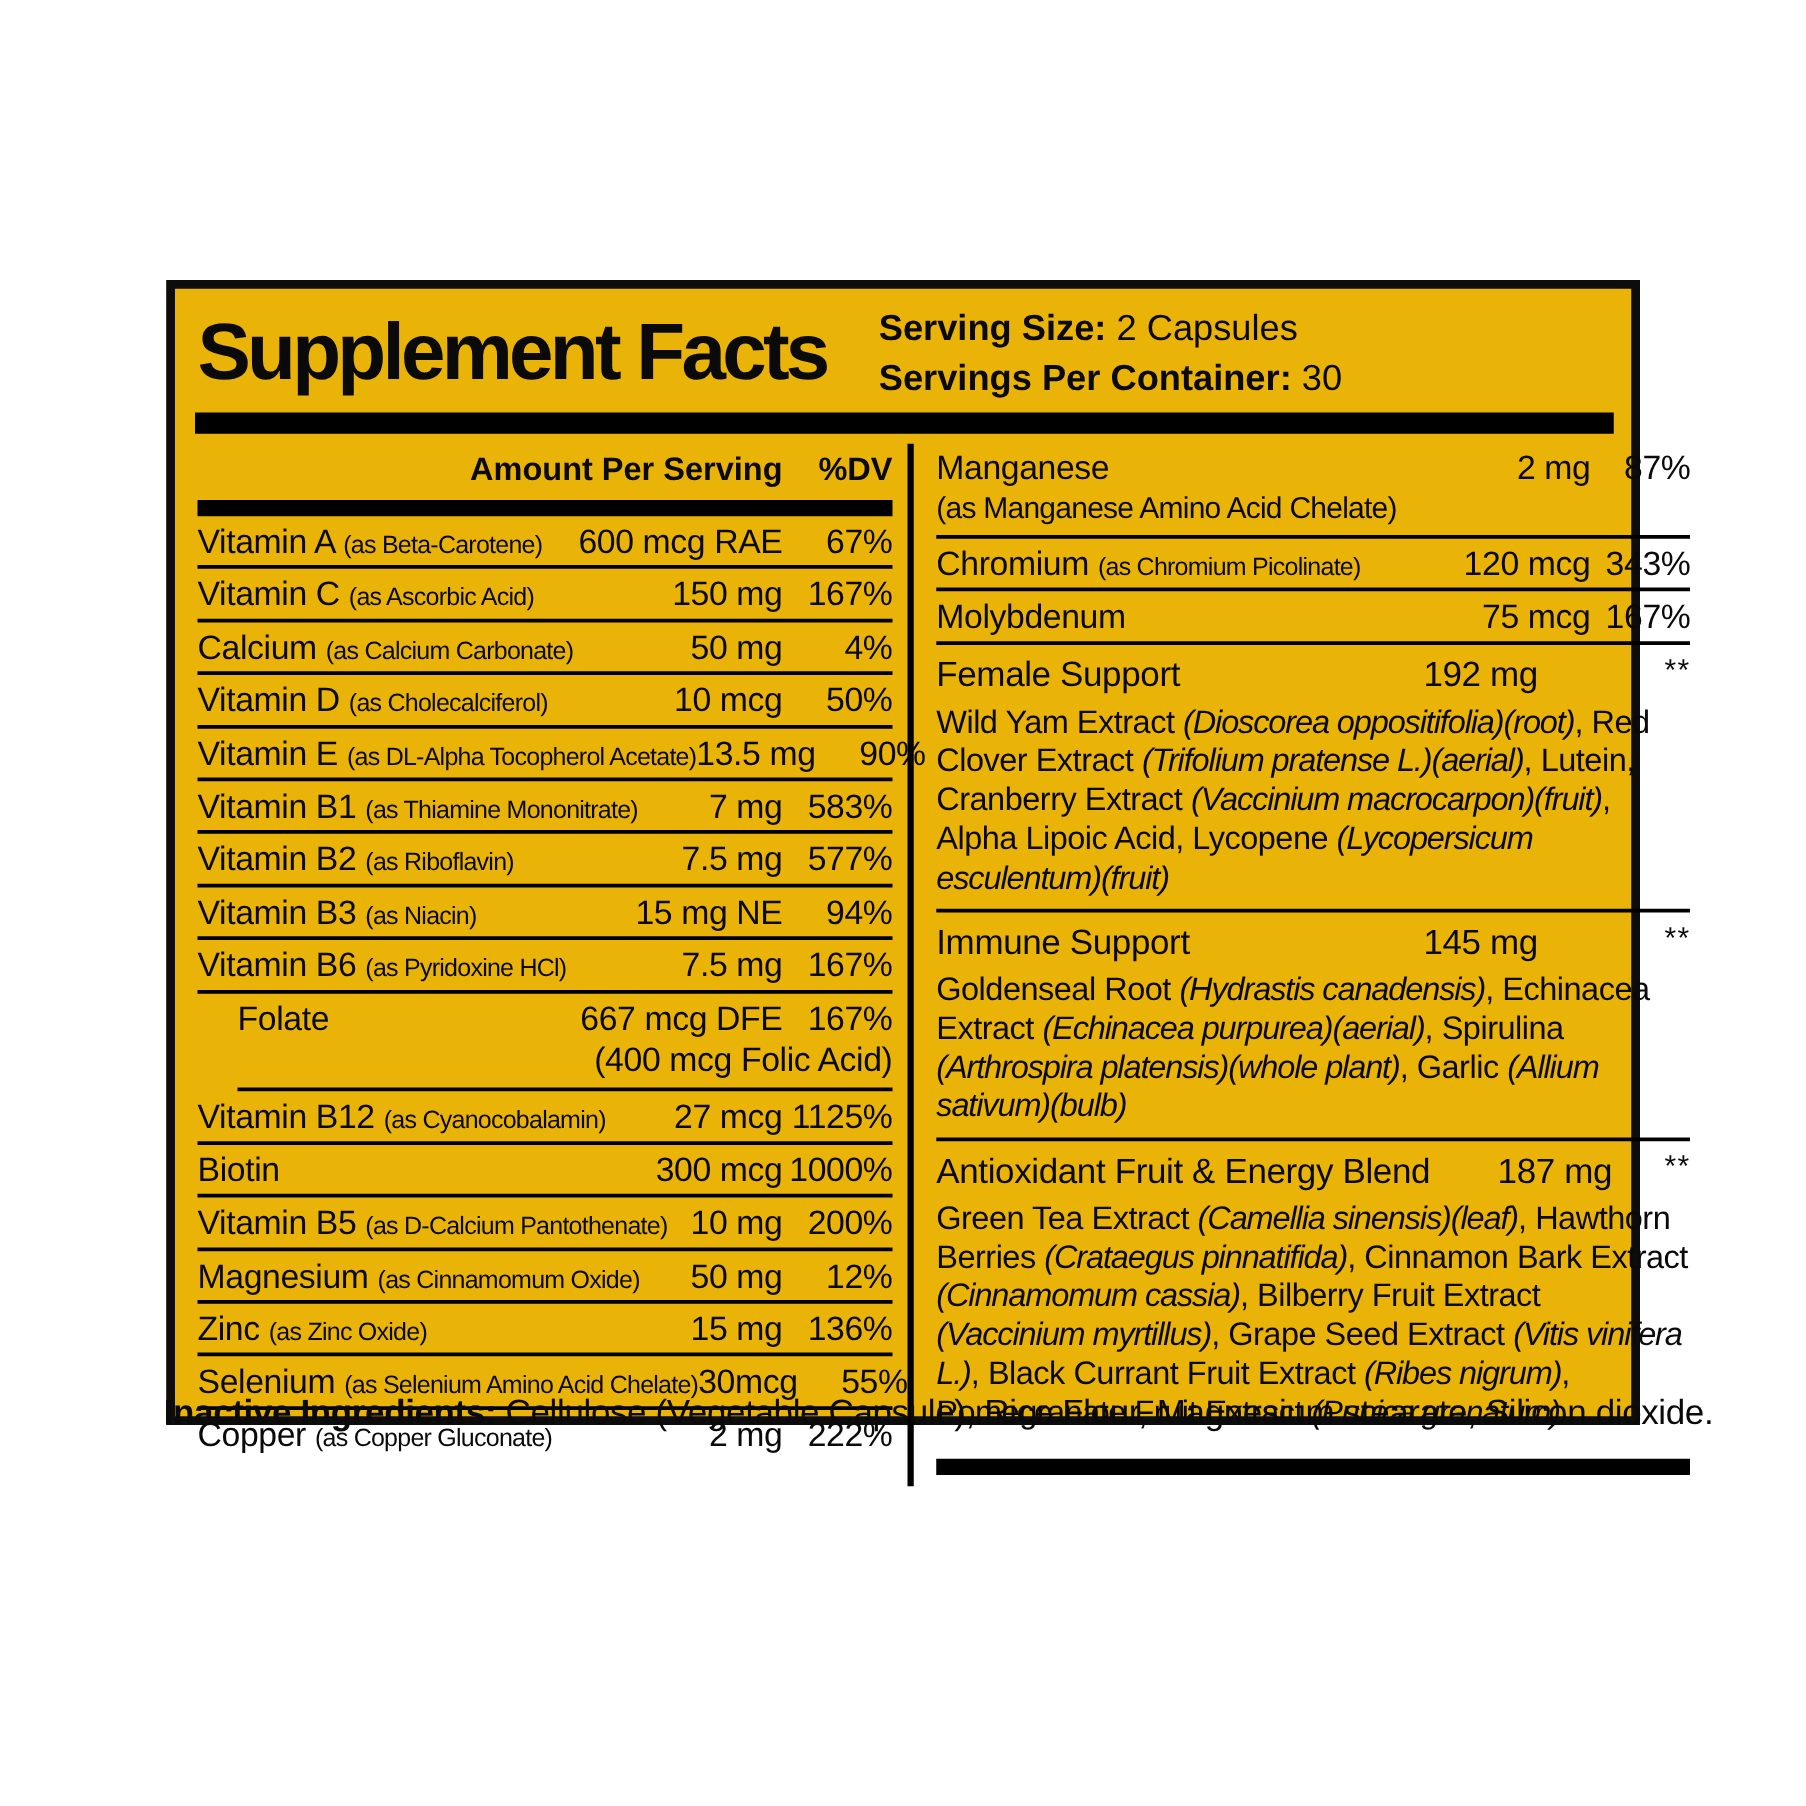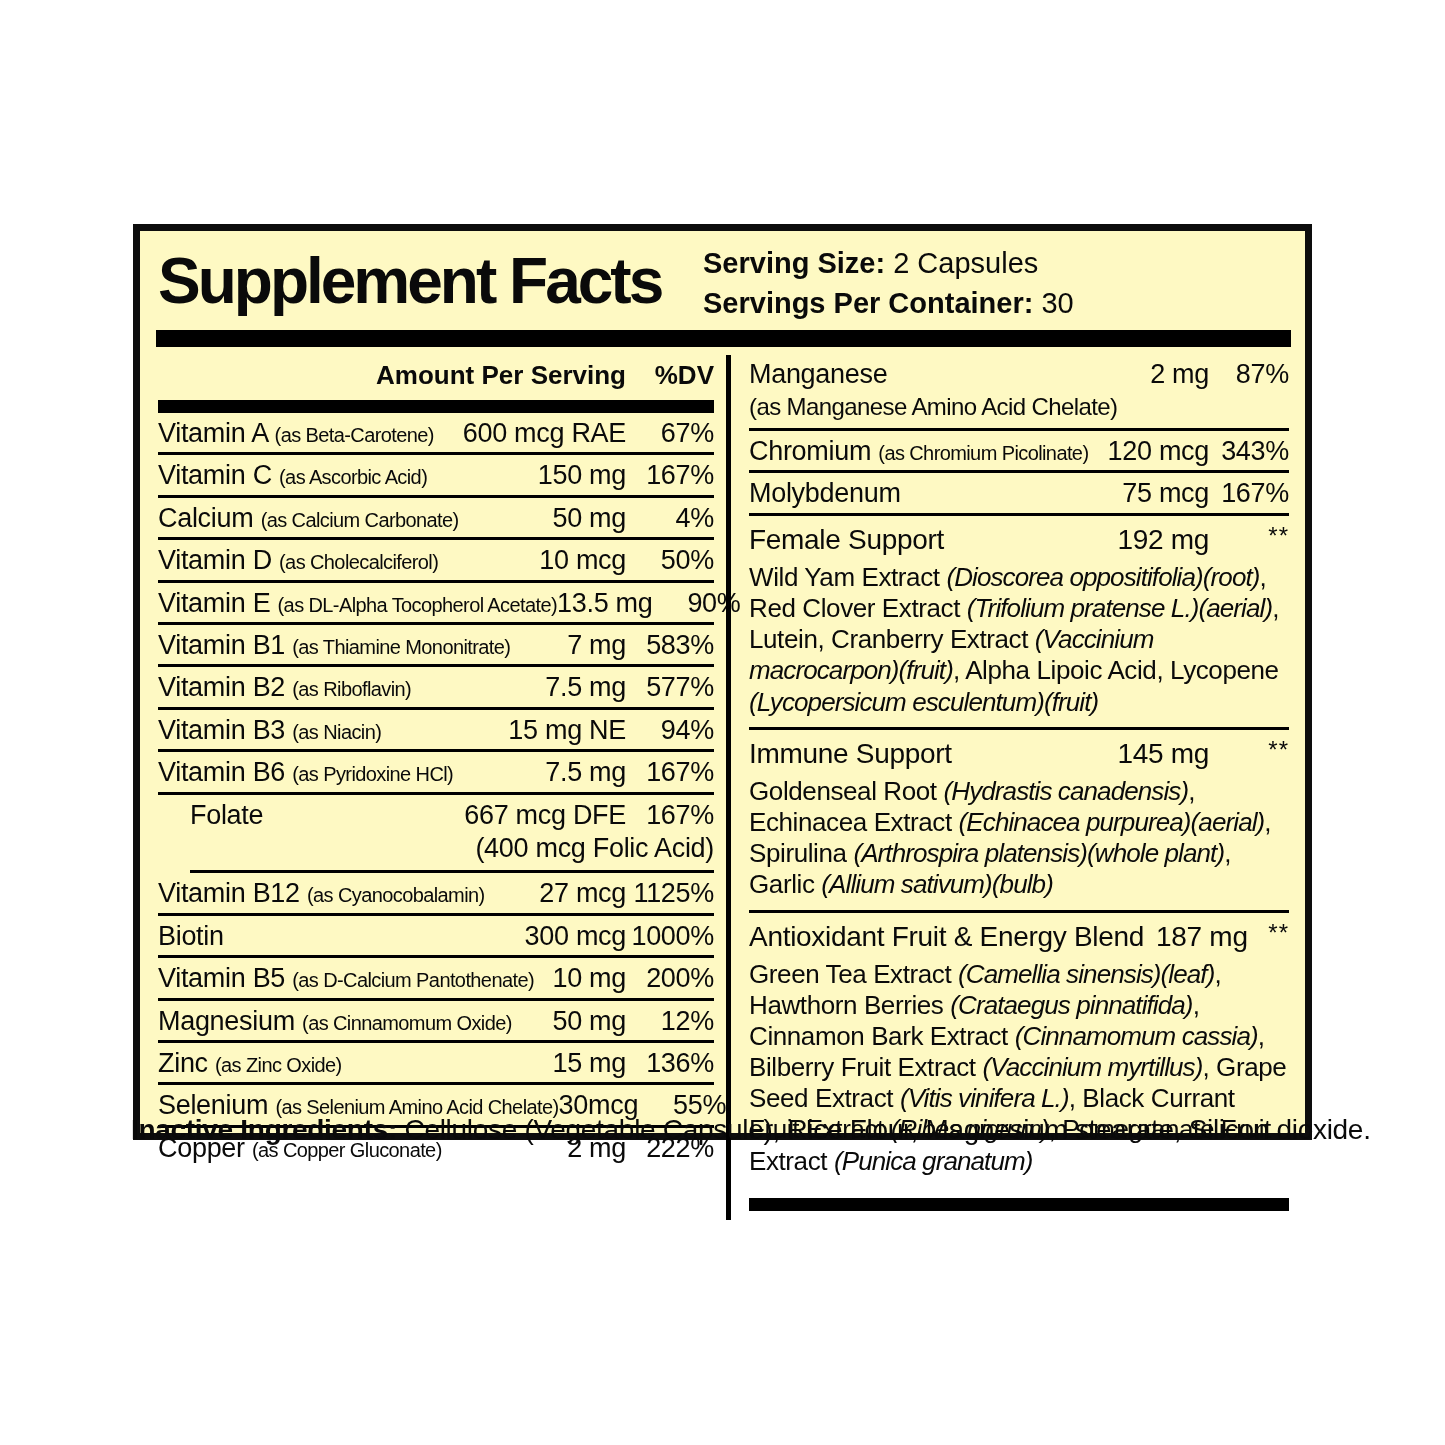--- a/index.html
+++ b/index.html
@@ -8,21 +8,21 @@
     font-family: "Liberation Sans", sans-serif;
     color: #0a0a0a;
     position: relative;
   }
 
   .label-box {
     position: absolute;
     left: 133px; top: 224px;
     width: 1179px; height: 916px;
     border: 7px solid #0d0d0d;
-    background: #fef9c3;
+    background: #eab308;
     display: flex;
     flex-direction: column;
   }
 
   
   .hdr { display: flex; padding: 10px 14px 0 18px; }
   .title {
     font-size: 64px;
     font-weight: bold;
     letter-spacing: -3px;
@@ -69,21 +69,21 @@
   .d { width: 88px; text-align: right; flex: none; white-space: nowrap; }
   .colR .d { width: 80px; }
   .note { text-align: right; font-size: 27px; padding: 1px 0 3px; letter-spacing: -0.3px; }
 
   .rowg { border-bottom: 3px solid #000; padding: 4px 0 6px; font-size: 27px; letter-spacing: -0.3px; }
   .sub { font-size: 24px; letter-spacing: -0.6px; line-height: 1.25; padding-top: 2px; }
 
   
   .blend { border-bottom: 3px solid #000; padding: 6px 0 9px; }
   .blend.last { border-bottom: none; }
-  .bhead { display: flex; align-items: center; font-size: 28px; letter-spacing: -0.3px; padding: 2px 0 6px; }
+  .bhead { display: flex; align-items: center; font-size: 28px; letter-spacing: -0.3px; padding: 2px 0 6px; gap: 42px; }
   .bname { flex: 1; white-space: nowrap; }
   .bamt { white-space: nowrap; }
   .bdv { width: 80px; text-align: right; }
   .bhead.inline .bname { flex: none; }
   .bhead.inline .bamt { margin-left: 12px; }
   .bhead.inline .bdv { flex: 1; width: auto; }
   .ast { position: relative; top: -5px; font-size: 24px; letter-spacing: 1px; }
   .bpara { font-size: 26px; line-height: 1.2; letter-spacing: -0.4px; }
   .bpara .lat { font-style: italic; letter-spacing: -0.9px; }
 

